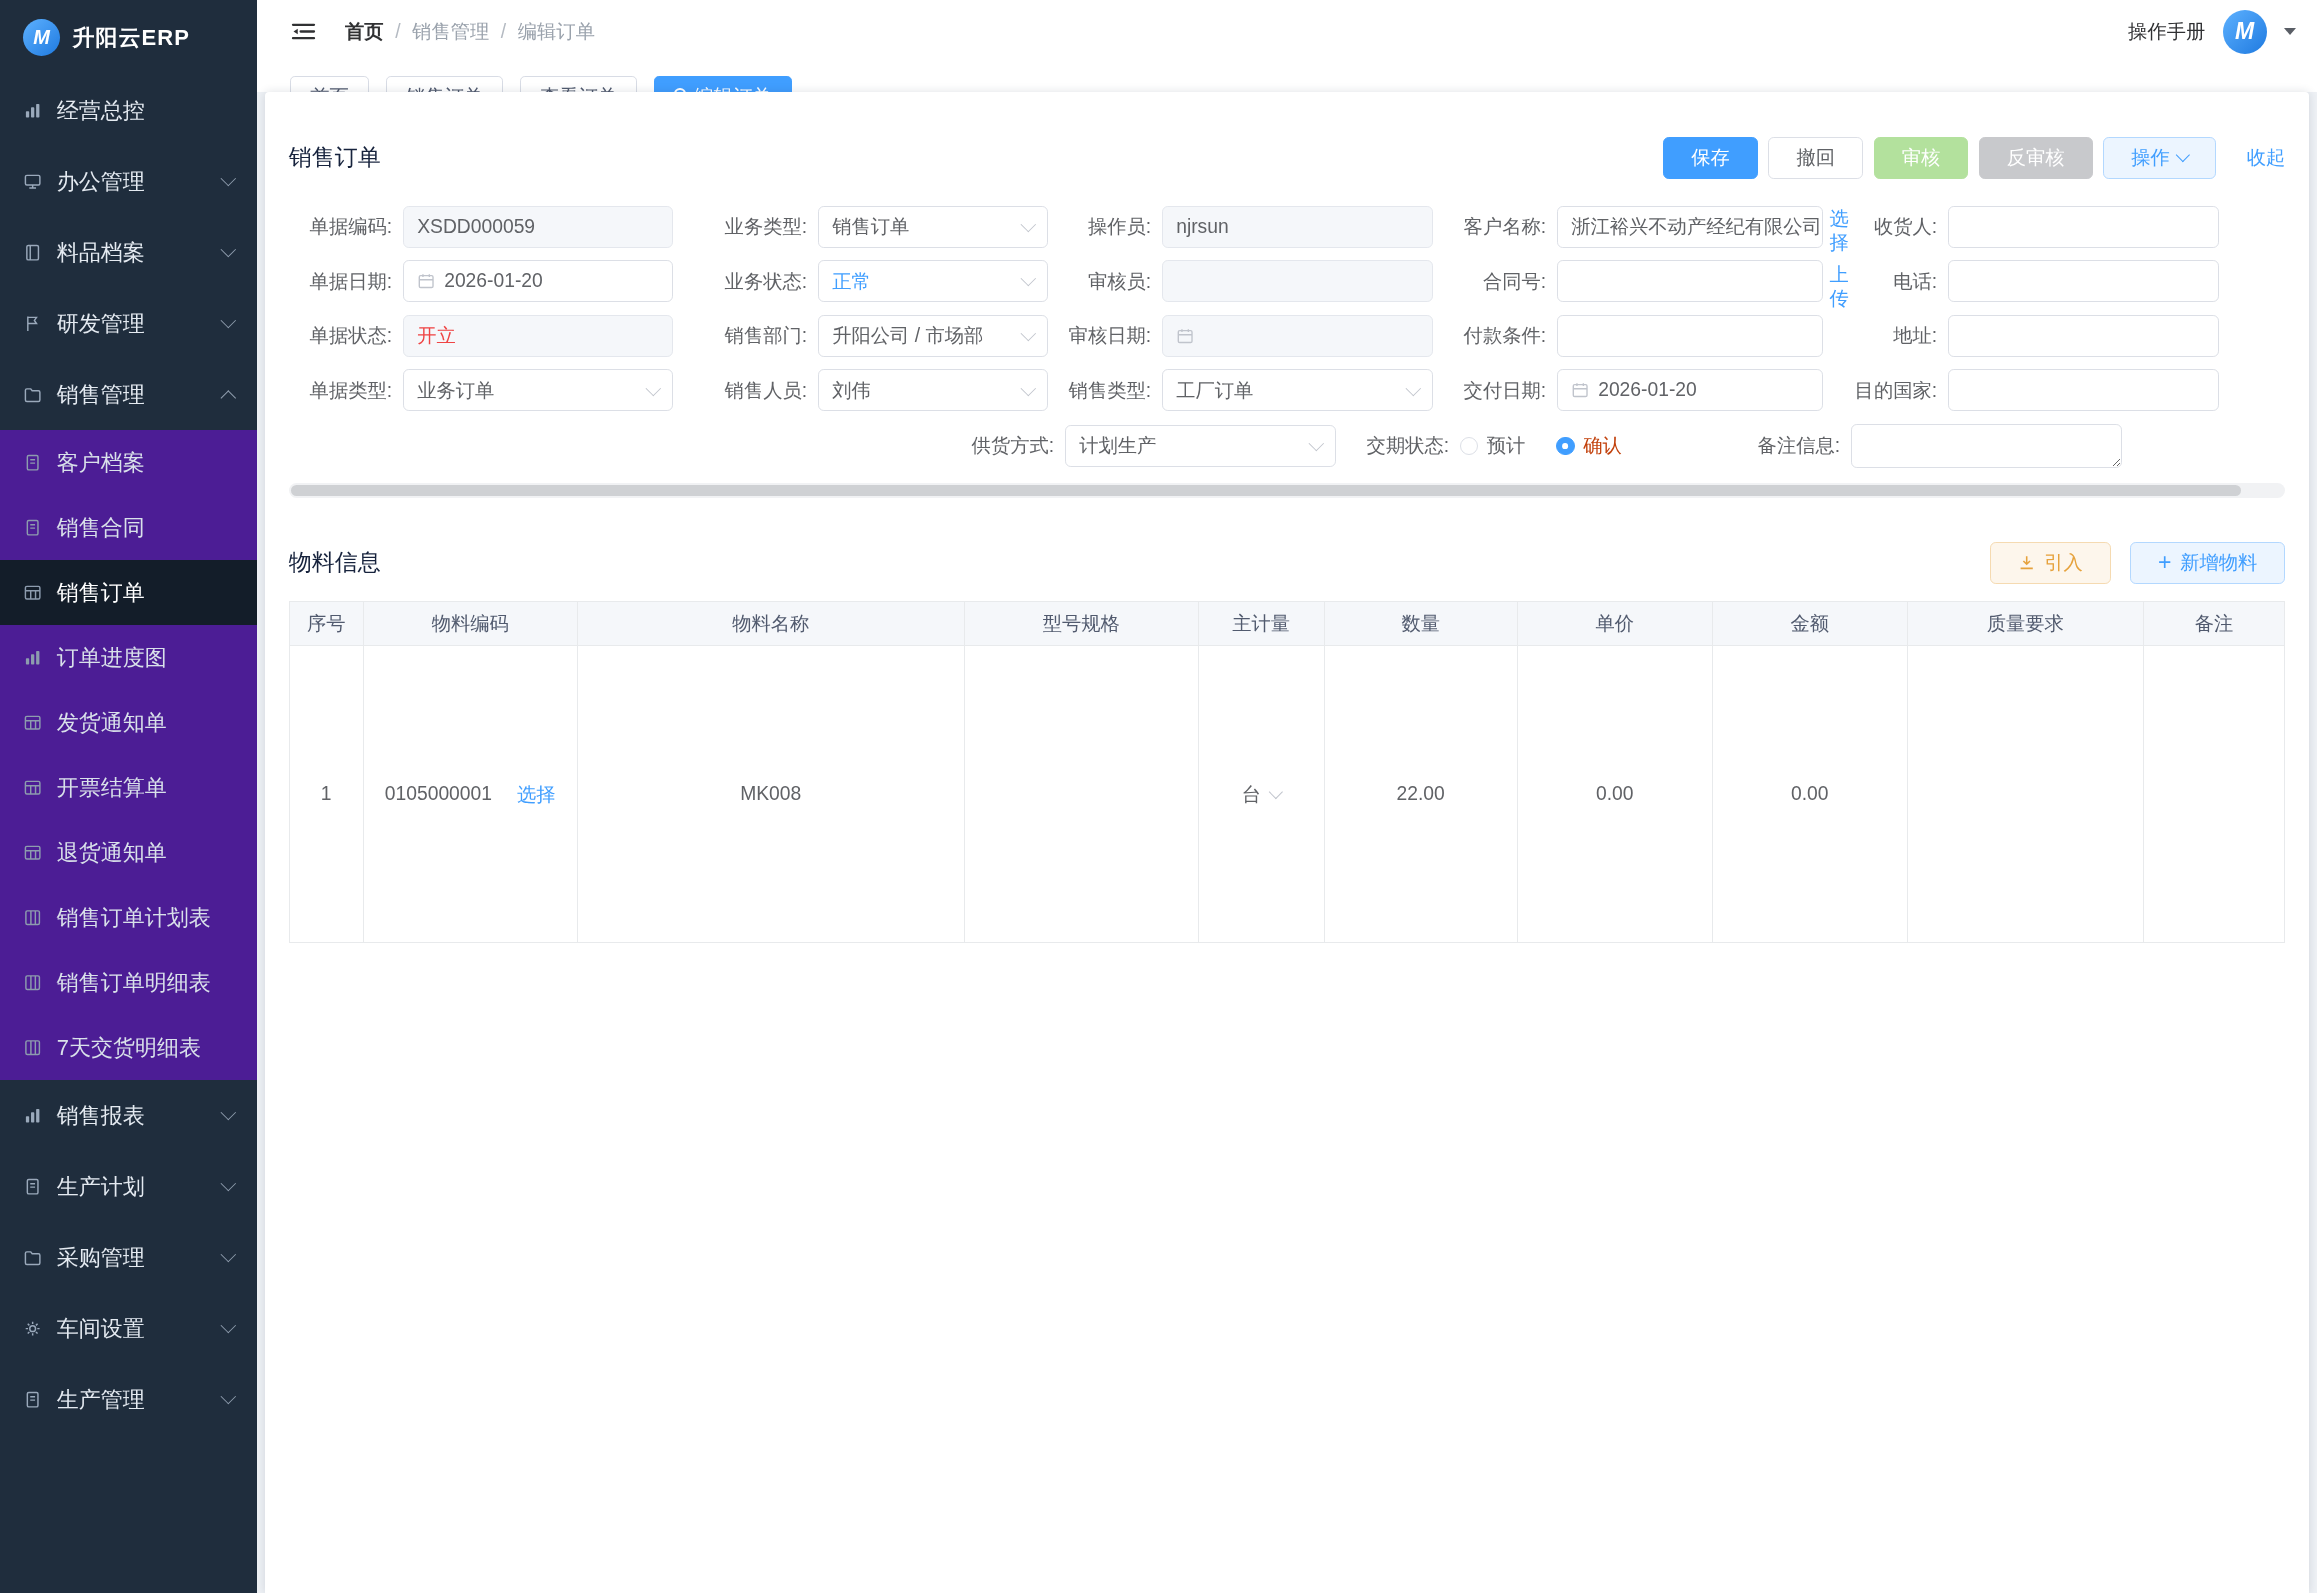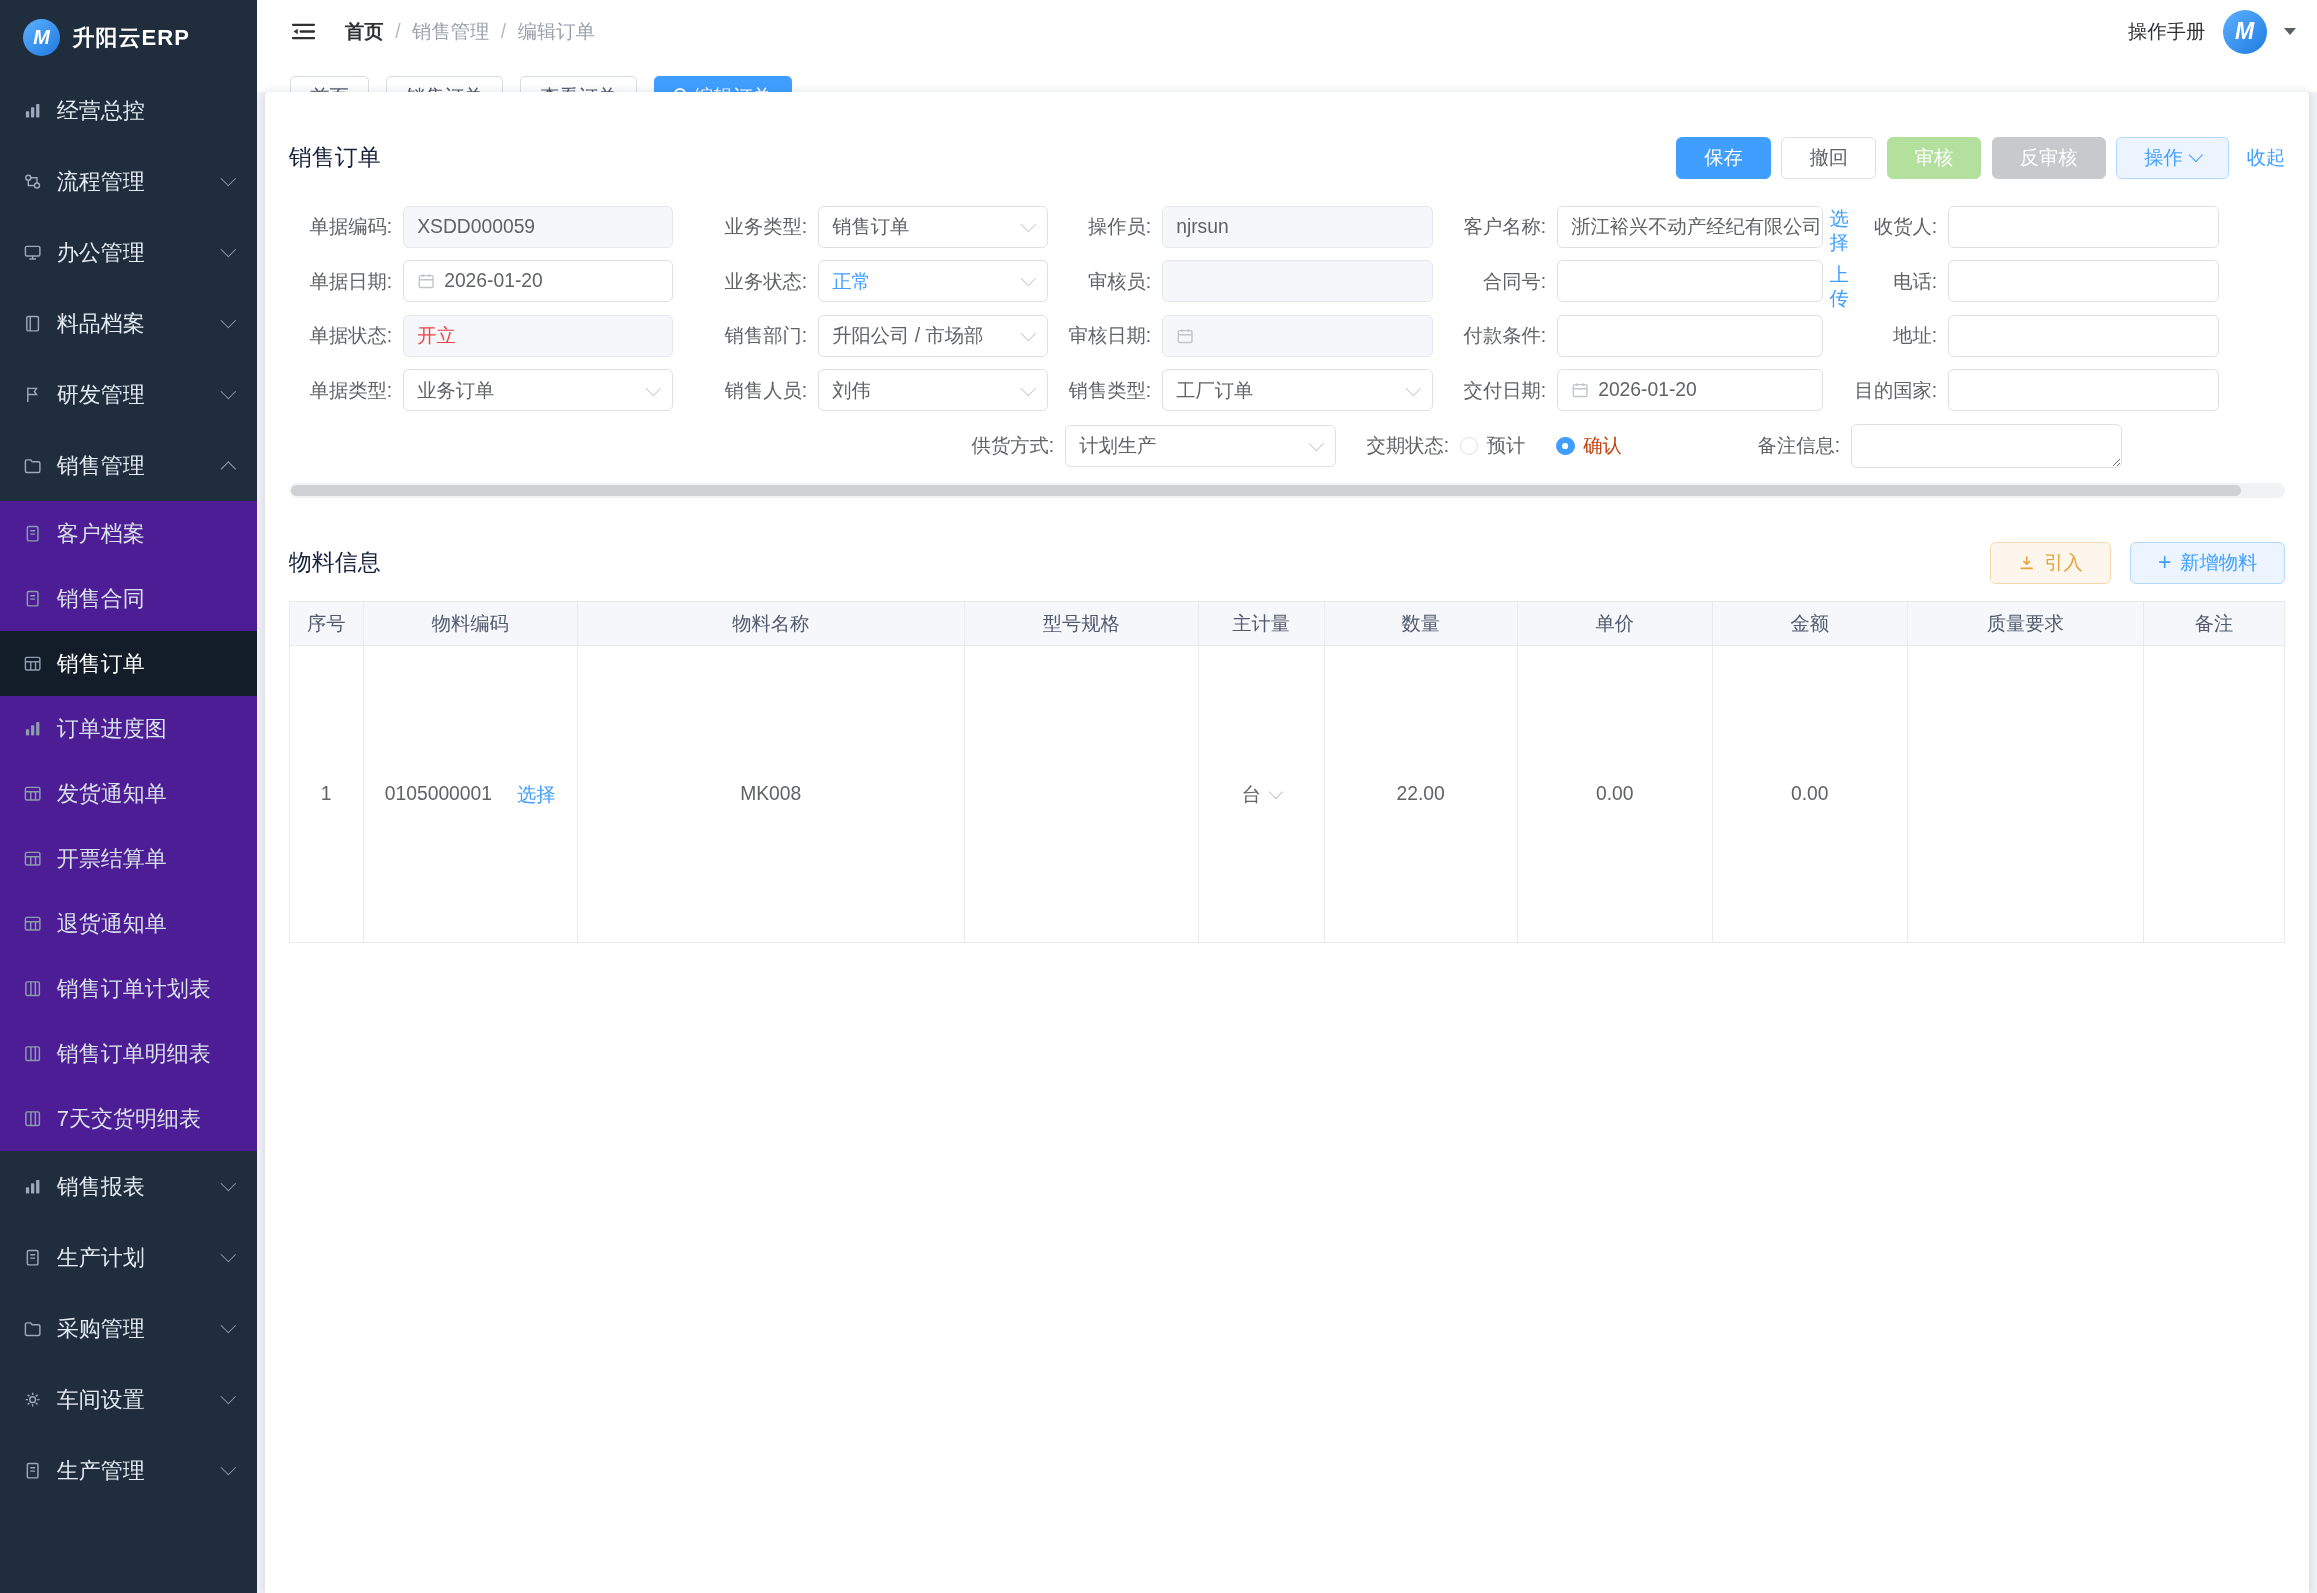--- a/index.html
+++ b/index.html
@@ -57,21 +57,21 @@
     display:inline-flex; align-items:center; gap:8.7px; cursor:pointer; white-space:nowrap;
     font-family:inherit; background:#fff; }
   .btn-primary { background:#409eff; border-color:#409eff; color:#fff; }
   .btn-default { background:#fff; border-color:#dcdfe6; color:#606266; }
   .btn-success-dis { background:#b3e19d; border-color:#b3e19d; color:#fff; cursor:not-allowed; }
   .btn-info-dis { background:#c8c9cc; border-color:#c8c9cc; color:#fff; cursor:not-allowed; }
   .btn-plain-primary { background:#ecf5ff; border-color:#b3d8ff; color:#409eff; }
   .btn-plain-warning { background:#fdf6ec; border-color:#f5dab1; color:#e6a23c; }
   .btn .bchev { width:9.7px; height:9.7px; border-right:1.9px solid currentColor; border-bottom:1.9px solid currentColor;
     transform:rotate(45deg); margin-top:-4.8px; }
-  .text-link { color:#409eff; font-size:19.3px; cursor:pointer; margin-left:7px; }
+  .text-link { color:#409eff; font-size:19.3px; cursor:pointer; margin-left:20px; }
 
   
   .form { margin-top:13.5px; font-size:19.3px; color:#606266; position:relative; }
   .frow { display:flex; align-items:center; margin-bottom:12.6px; }
   .lab { text-align:right; padding-right:10.6px; white-space:nowrap; }
   .l1{width:114px}.w1{width:270px}
   .l2{width:145px}.w2{width:230px}
   .l3{width:114px}.w3{width:271px}
   .l4{width:124px}.w4{width:266px}
   .g9{width:25px}
@@ -130,31 +130,20 @@
     <span class="mi-icon">
         <svg class="ico" viewBox="0 0 20 20">
           <g fill="currentColor">
             <rect x="3" y="10.5" width="3.4" height="6.5" rx="0.8"></rect>
             <rect x="8.3" y="6.5" width="3.4" height="10.5" rx="0.8"></rect>
             <rect x="13.6" y="3" width="3.4" height="14" rx="0.8"></rect>
           </g>
         </svg>
       </span>
     <span>经营总控</span>
-  </div>
-  <div class="menu-item">
-    <span class="mi-icon">
-        <svg class="ico" viewBox="0 0 20 20" fill="none" stroke="currentColor" stroke-width="1.5">
-          <circle cx="5.5" cy="6" r="2.6"></circle>
-          <circle cx="14.5" cy="14" r="2.6"></circle>
-          <path d="M8.2 6h6.3v5.3M5.5 8.7V14h5.9"></path>
-        </svg>
-      </span>
-    <span>流程管理</span>
-    <span class="chev"></span>
   </div>
   <div class="menu-item">
     <span class="mi-icon">
         <svg class="ico" viewBox="0 0 20 20" fill="none" stroke="currentColor" stroke-width="1.5">
           <rect x="2.5" y="3.5" width="15" height="10" rx="1.5"></rect>
           <path d="M10 13.5v3M6.5 16.5h7"></path>
         </svg>
       </span>
     <span>办公管理</span>
     <span class="chev"></span>

